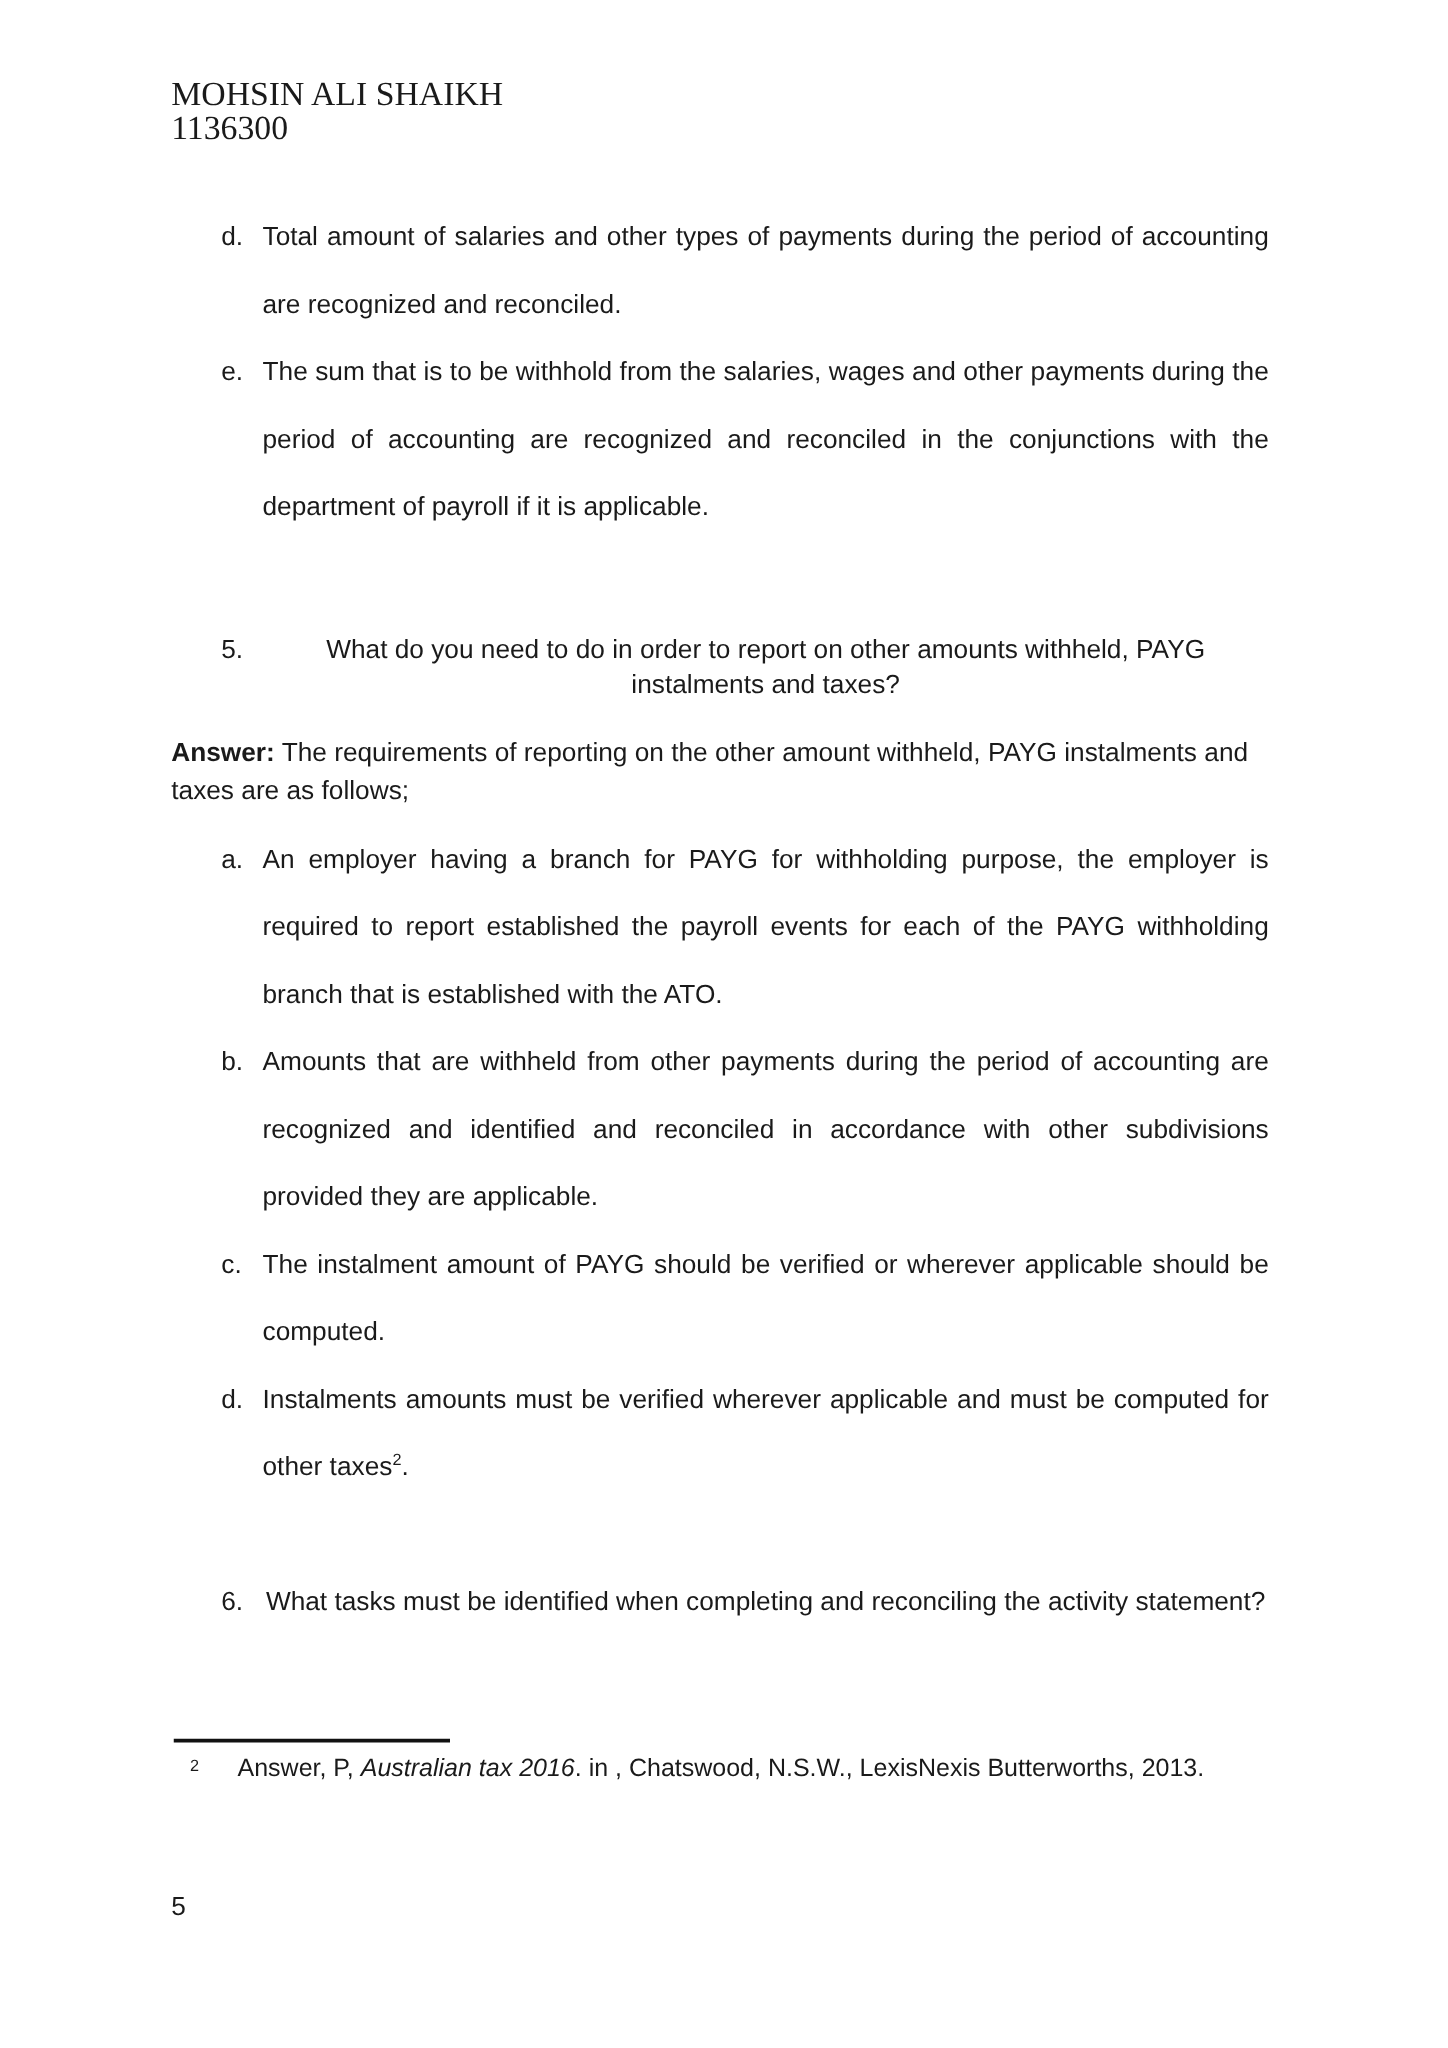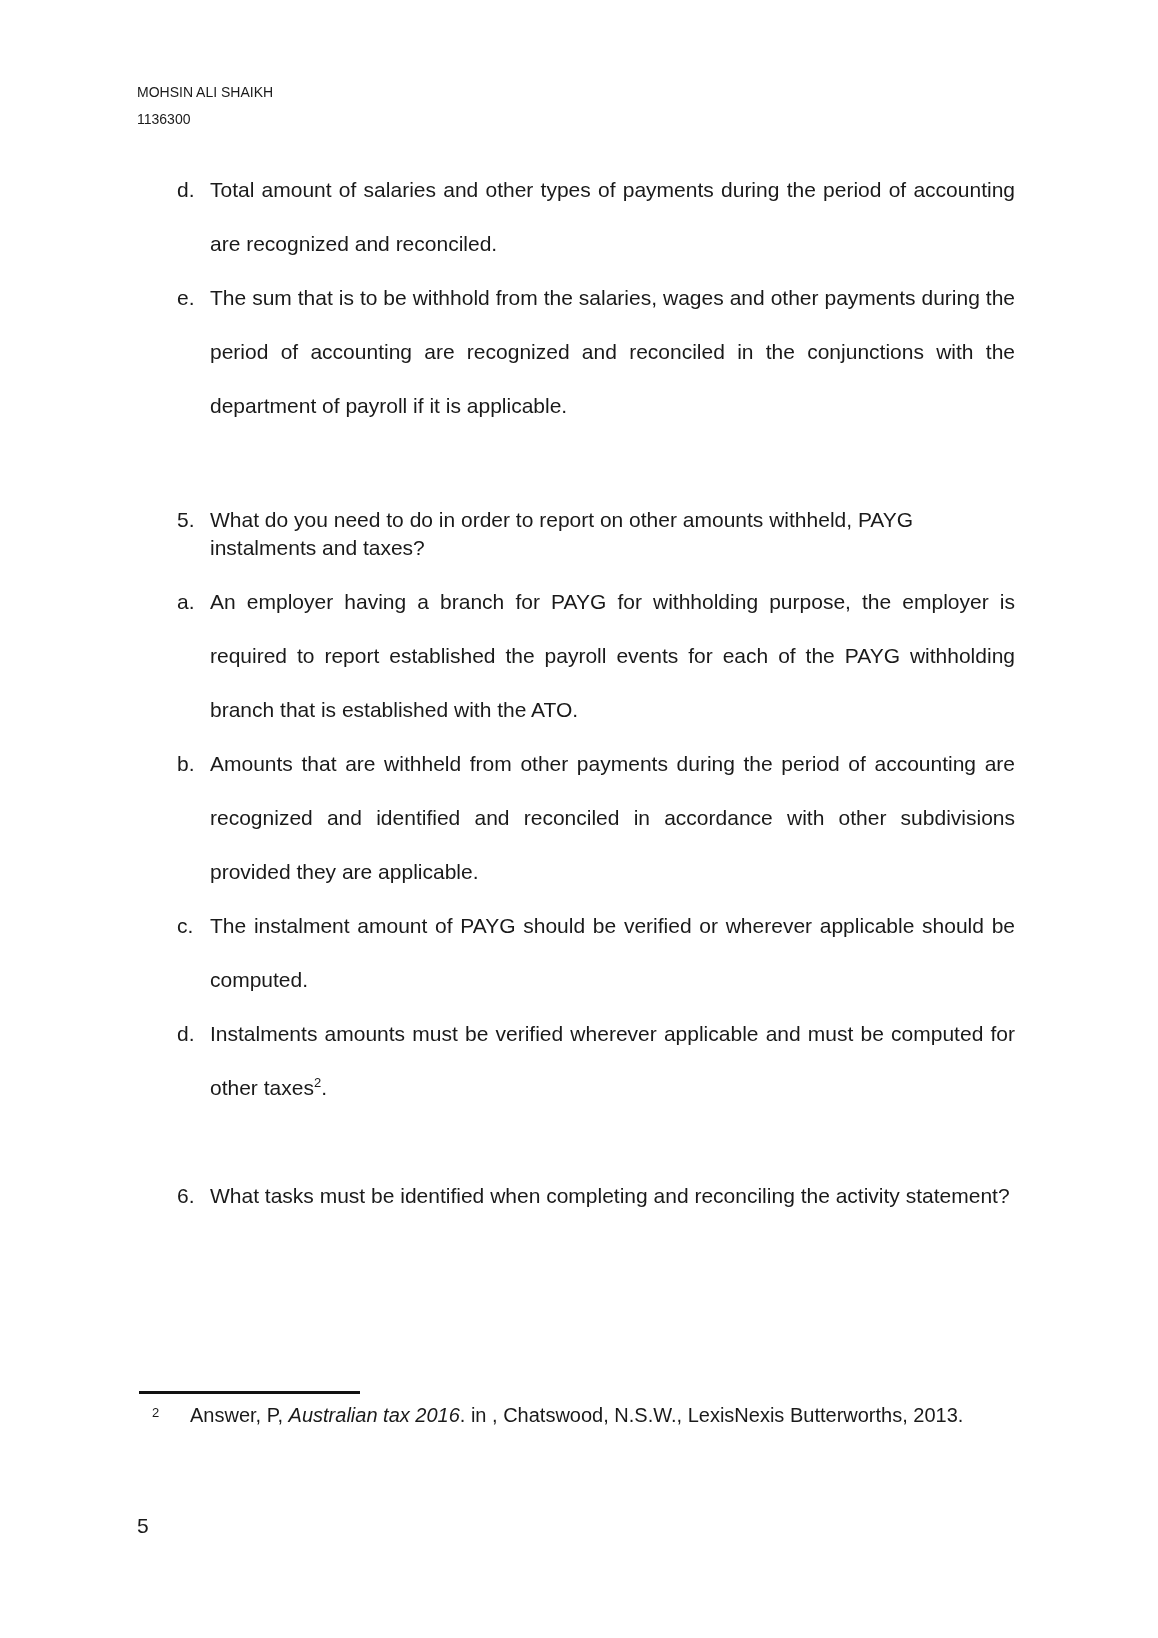--- a/index.html
+++ b/index.html
@@ -12,23 +12,24 @@
     width: 1158px;
     height: 1638px;
     background: #ffffff;
     font-family: "Liberation Sans", sans-serif;
     color: #1a1a1a;
     overflow: hidden;
   }
   .doc-header {
     position: absolute;
     left: 137px;
-    top: 79px;
-    font-size: 14px;
+    top: 62px;
+    font-size: 27px;
     line-height: 27px;
+    font-family: Liberation Serif, serif;
   }
   .content {
     position: absolute;
     left: 137px;
     top: 163px;
     width: 878px;
   }
   
   .dlist-item {
     display: flex;
@@ -52,21 +53,21 @@
     font-size: 21px;
   }
   .question .marker {
     flex: none;
     width: 73px;
     padding-left: 40px;
     box-sizing: border-box;
   }
   .question .item-text {
     flex: 1;
-    text-align: left;
+    text-align: center;
   }
   .q5 { margin-top: 73px; }
   .answer-para {
     margin-top: 26px;
     font-size: 21px;
     line-height: 30px;
     text-align: left;
   }
   .answer-para .answer-label { font-weight: bold; }
   .answer-list { margin-top: 13px; }
@@ -132,20 +133,21 @@
         <span class="marker">e.</span>
         <span class="item-text">The sum that is to be withhold from the salaries, wages and other payments during the period of accounting are recognized and reconciled in the conjunctions with the department of payroll if it is applicable.</span>
       </div>
     </div>
 
     <div class="question q5">
       <span class="marker">5.</span>
       <span class="item-text">What do you need to do in order to report on other amounts withheld, PAYG instalments and taxes?</span>
     </div>
 
+    <div class="answer-para"><span class="answer-label">Answer:</span><span> The requirements of reporting on the other amount withheld, PAYG instalments and taxes are as follows;</span></div>
 
     <div class="answer-list">
       <div class="dlist-item">
         <span class="marker">a.</span>
         <span class="item-text">An employer having a branch for PAYG for withholding purpose, the employer is required to report established the payroll events for each of the PAYG withholding branch that is established with the ATO.</span>
       </div>
       <div class="dlist-item">
         <span class="marker">b.</span>
         <span class="item-text">Amounts that are withheld from other payments during the period of accounting are recognized and identified and reconciled in accordance with other subdivisions provided they are applicable.</span>
       </div>

